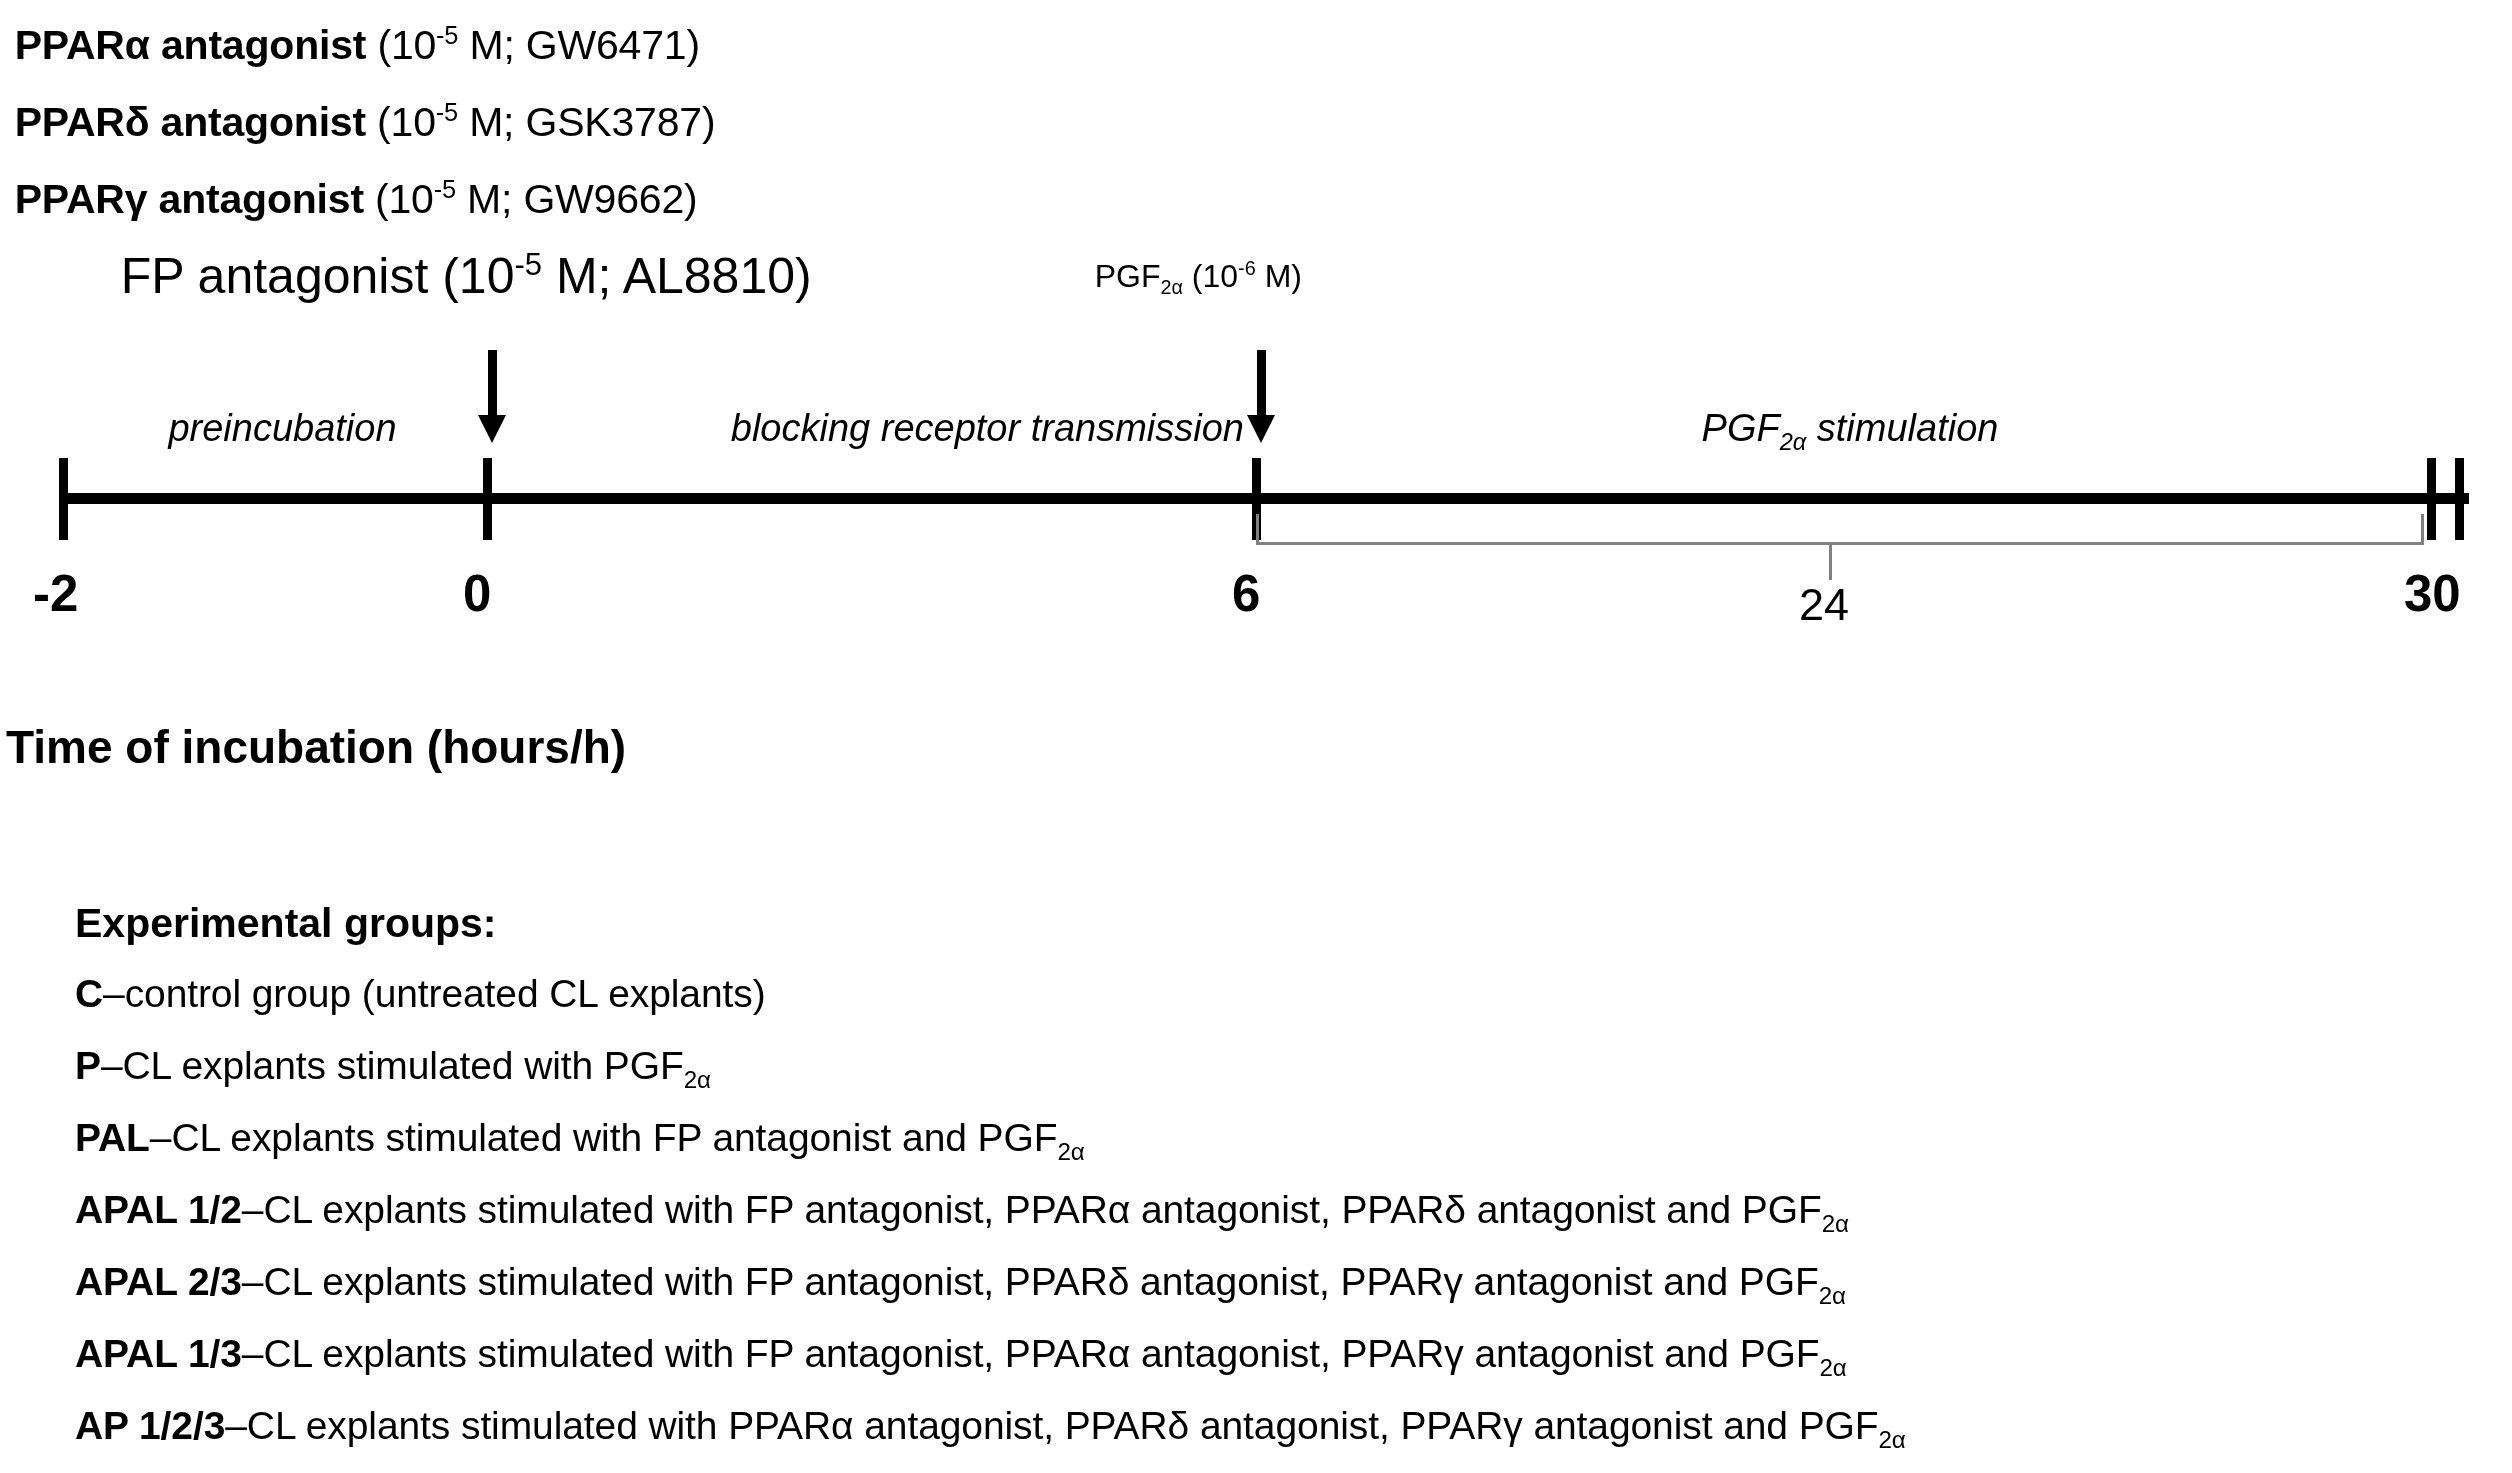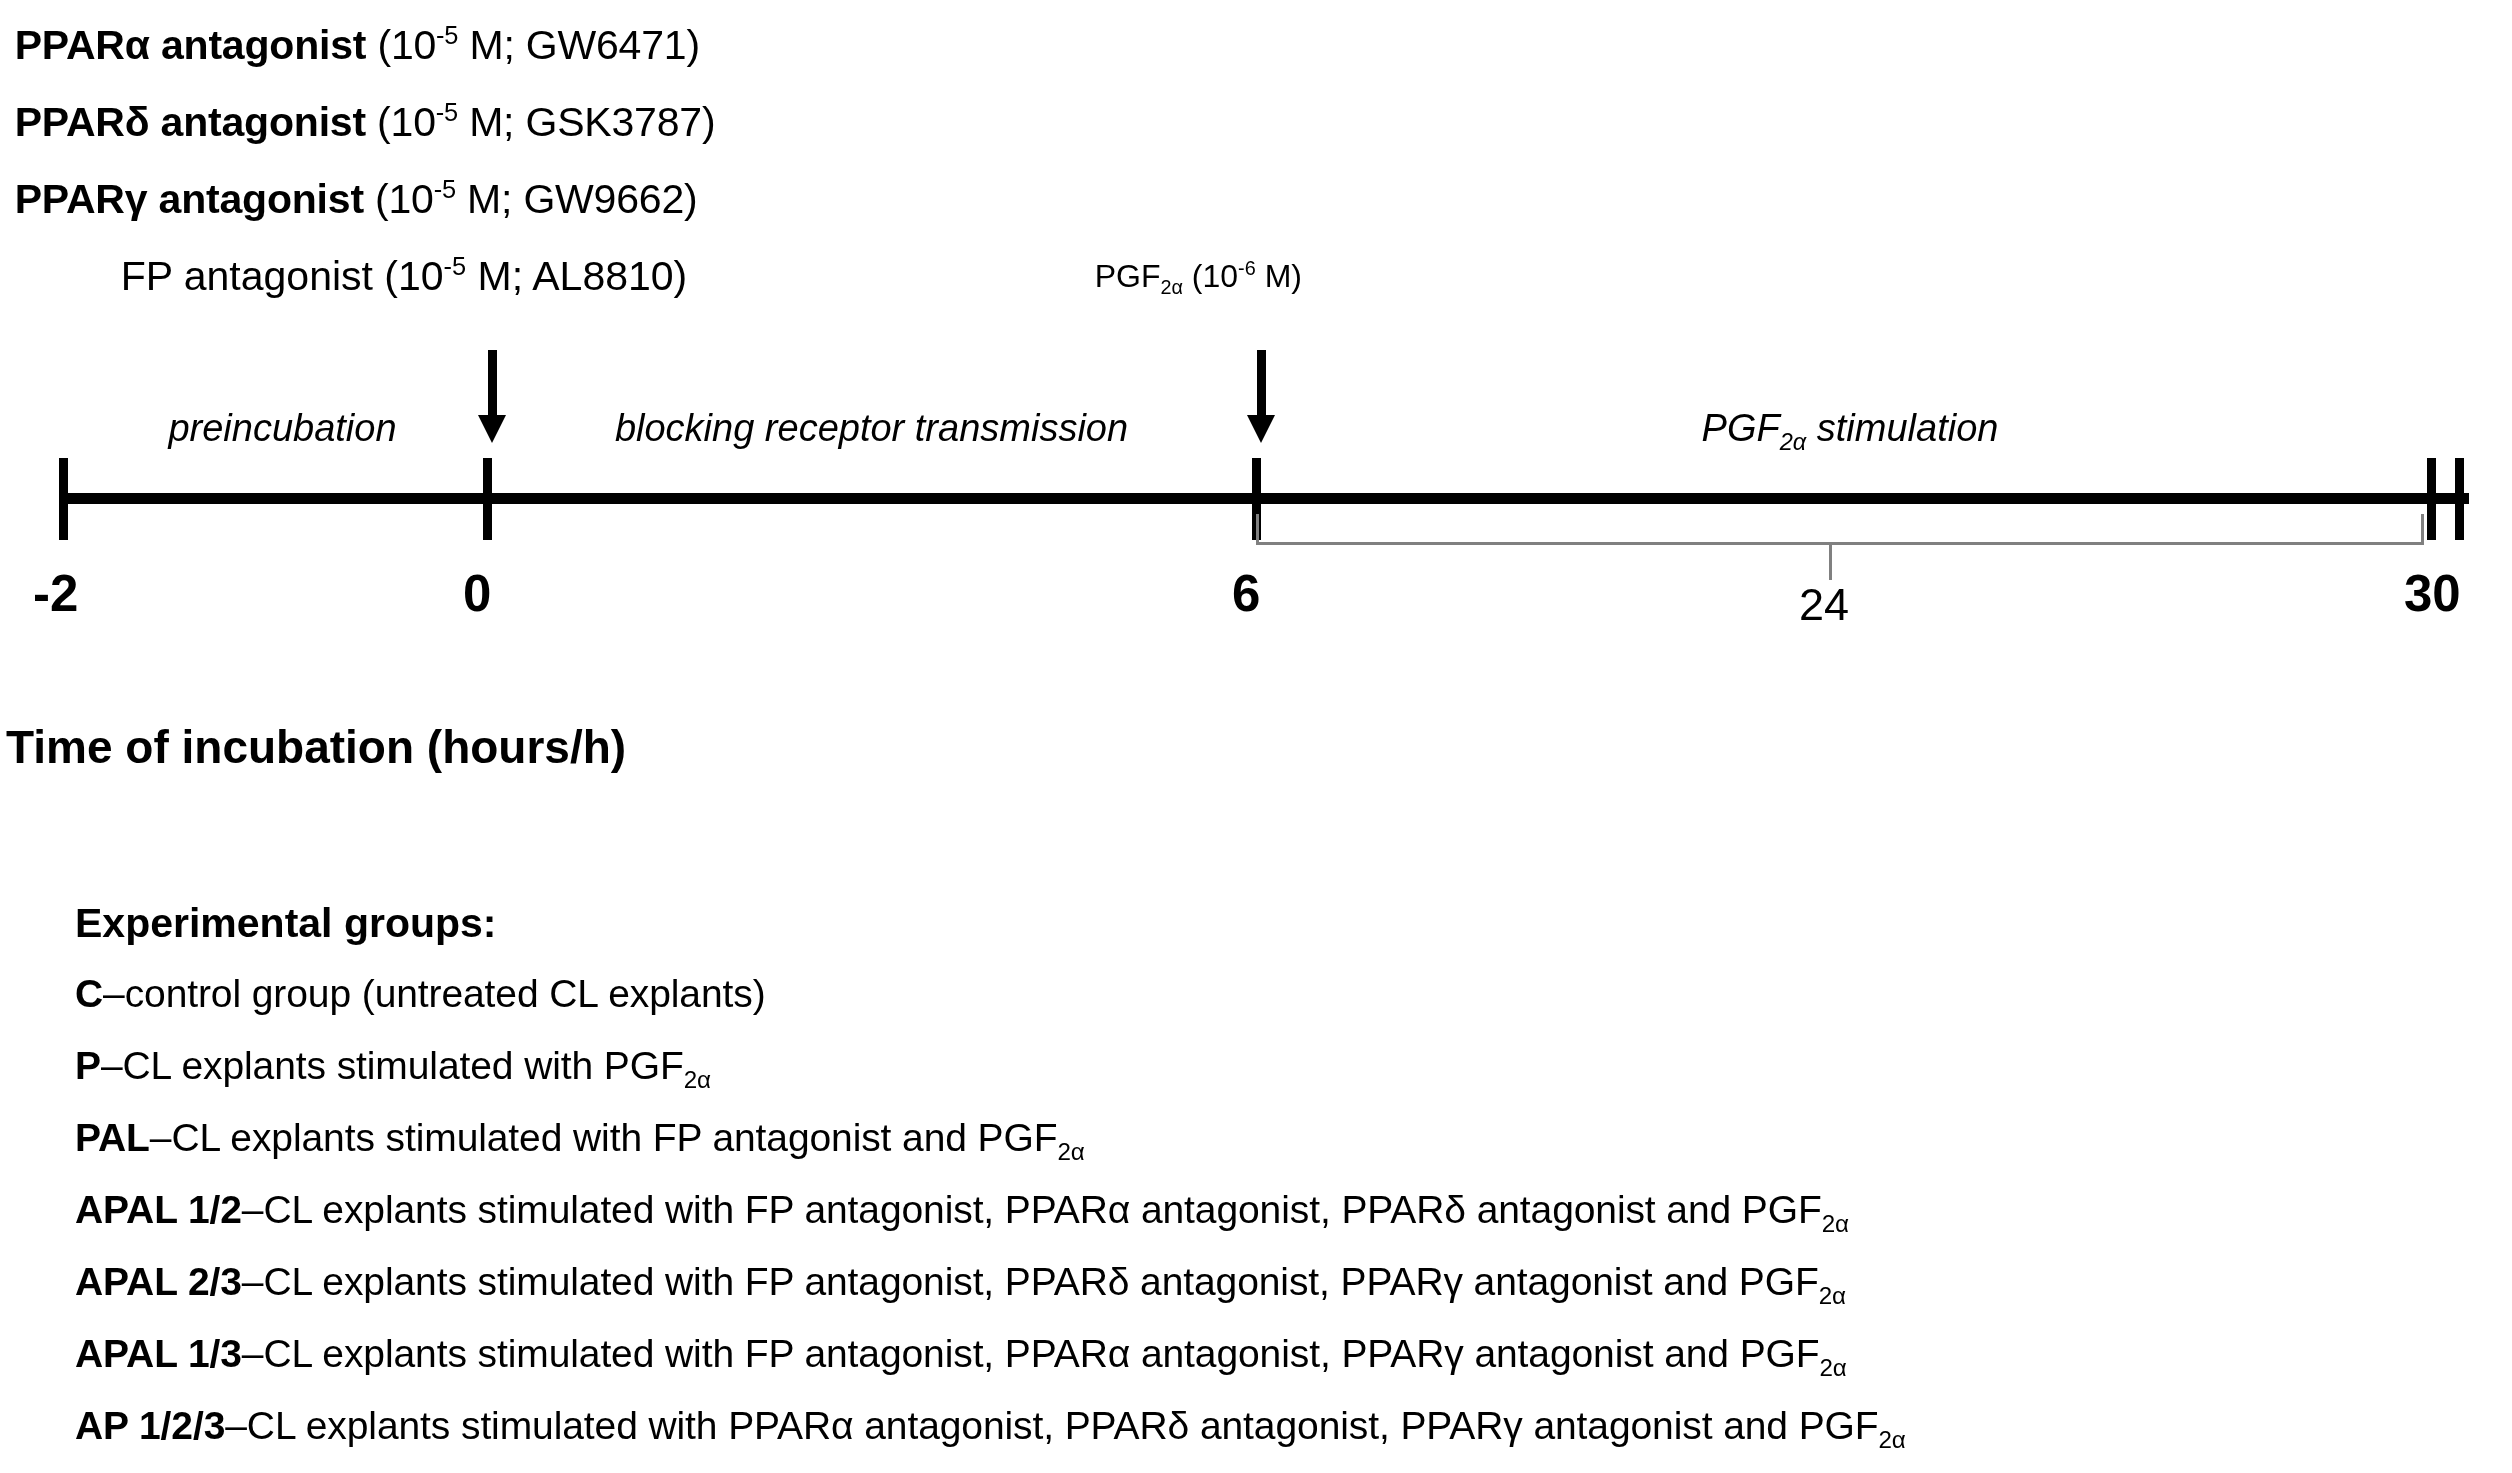--- a/index.html
+++ b/index.html
@@ -33,21 +33,21 @@
   .tx-line .dose  { font-weight: normal; }
 
   .tx-fp-row {
     position: relative;
     height: 77px;
   }
   .tx-fp {
     position: absolute;
     left: 106px;
     top: 0;
-    font-size: 41px;
+    font-size: 50px;
     line-height: 77px;
     white-space: nowrap;
   }
   .tx-pgf {
     position: absolute;
     left: 1080px;
     top: 0;
     font-size: 32px;
     line-height: 77px;
     white-space: nowrap;
@@ -220,21 +220,21 @@
 
   <div id="axis-line"></div>
 
   <div class="tick major" style="left:59px;"></div>
   <div class="tick major" style="left:483px;"></div>
   <div class="tick major" style="left:1252px;"></div>
   <div class="tick end" style="left:2427px;"></div>
   <div class="tick end" style="left:2455px;"></div>
 
   <div class="phase" style="left:90px; top:88px; width:385px;">preincubation</div>
-  <div class="phase" style="left:499px; top:88px; width:745px;"><span>blocking receptor transmission</span></div>
+  <div class="phase" style="left:499px; top:88px; width:745px;text-align:right;"><span>blocking receptor transmission</span></div>
   <div class="phase" style="left:1277px; top:88px; width:1146px;"><span>PGF</span><sub>2α</sub><span> stimulation</span></div>
 
   <div id="bracket"></div>
   <div id="bracket-stem"></div>
 
   <div class="axis-num" style="left:33px;  top:245px;">-2</div>
   <div class="axis-num" style="left:463px; top:245px;">0</div>
   <div class="axis-num" style="left:1232px;top:245px;">6</div>
   <div class="axis-num small" style="left:1799px; top:260px;">24</div>
   <div class="axis-num" style="left:2404px;top:245px;">30</div>

